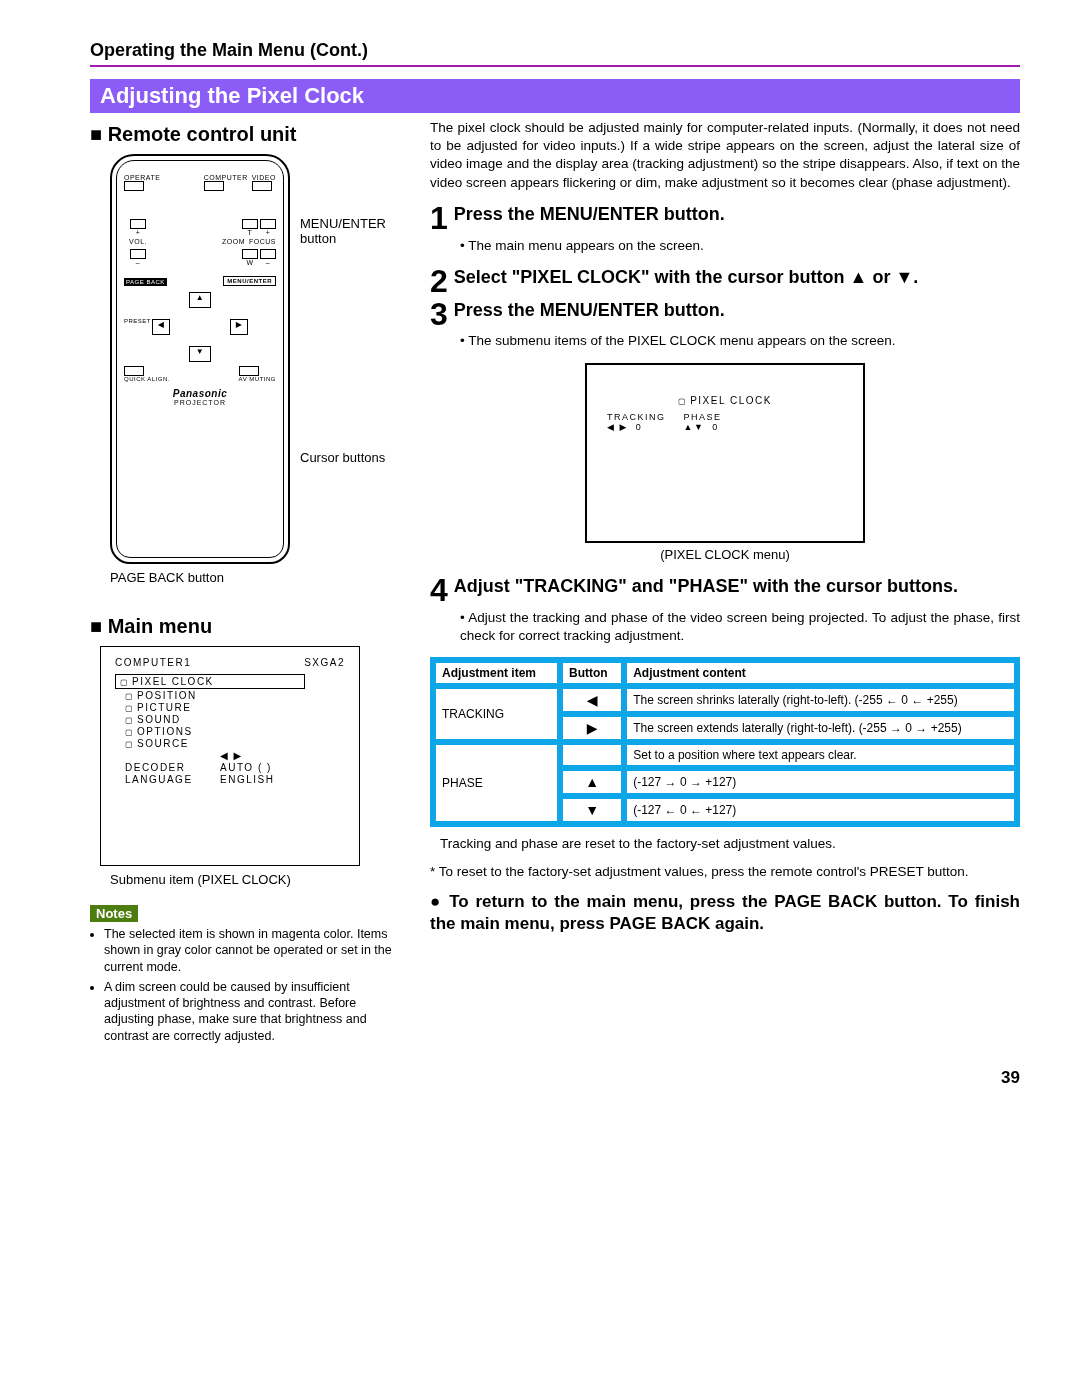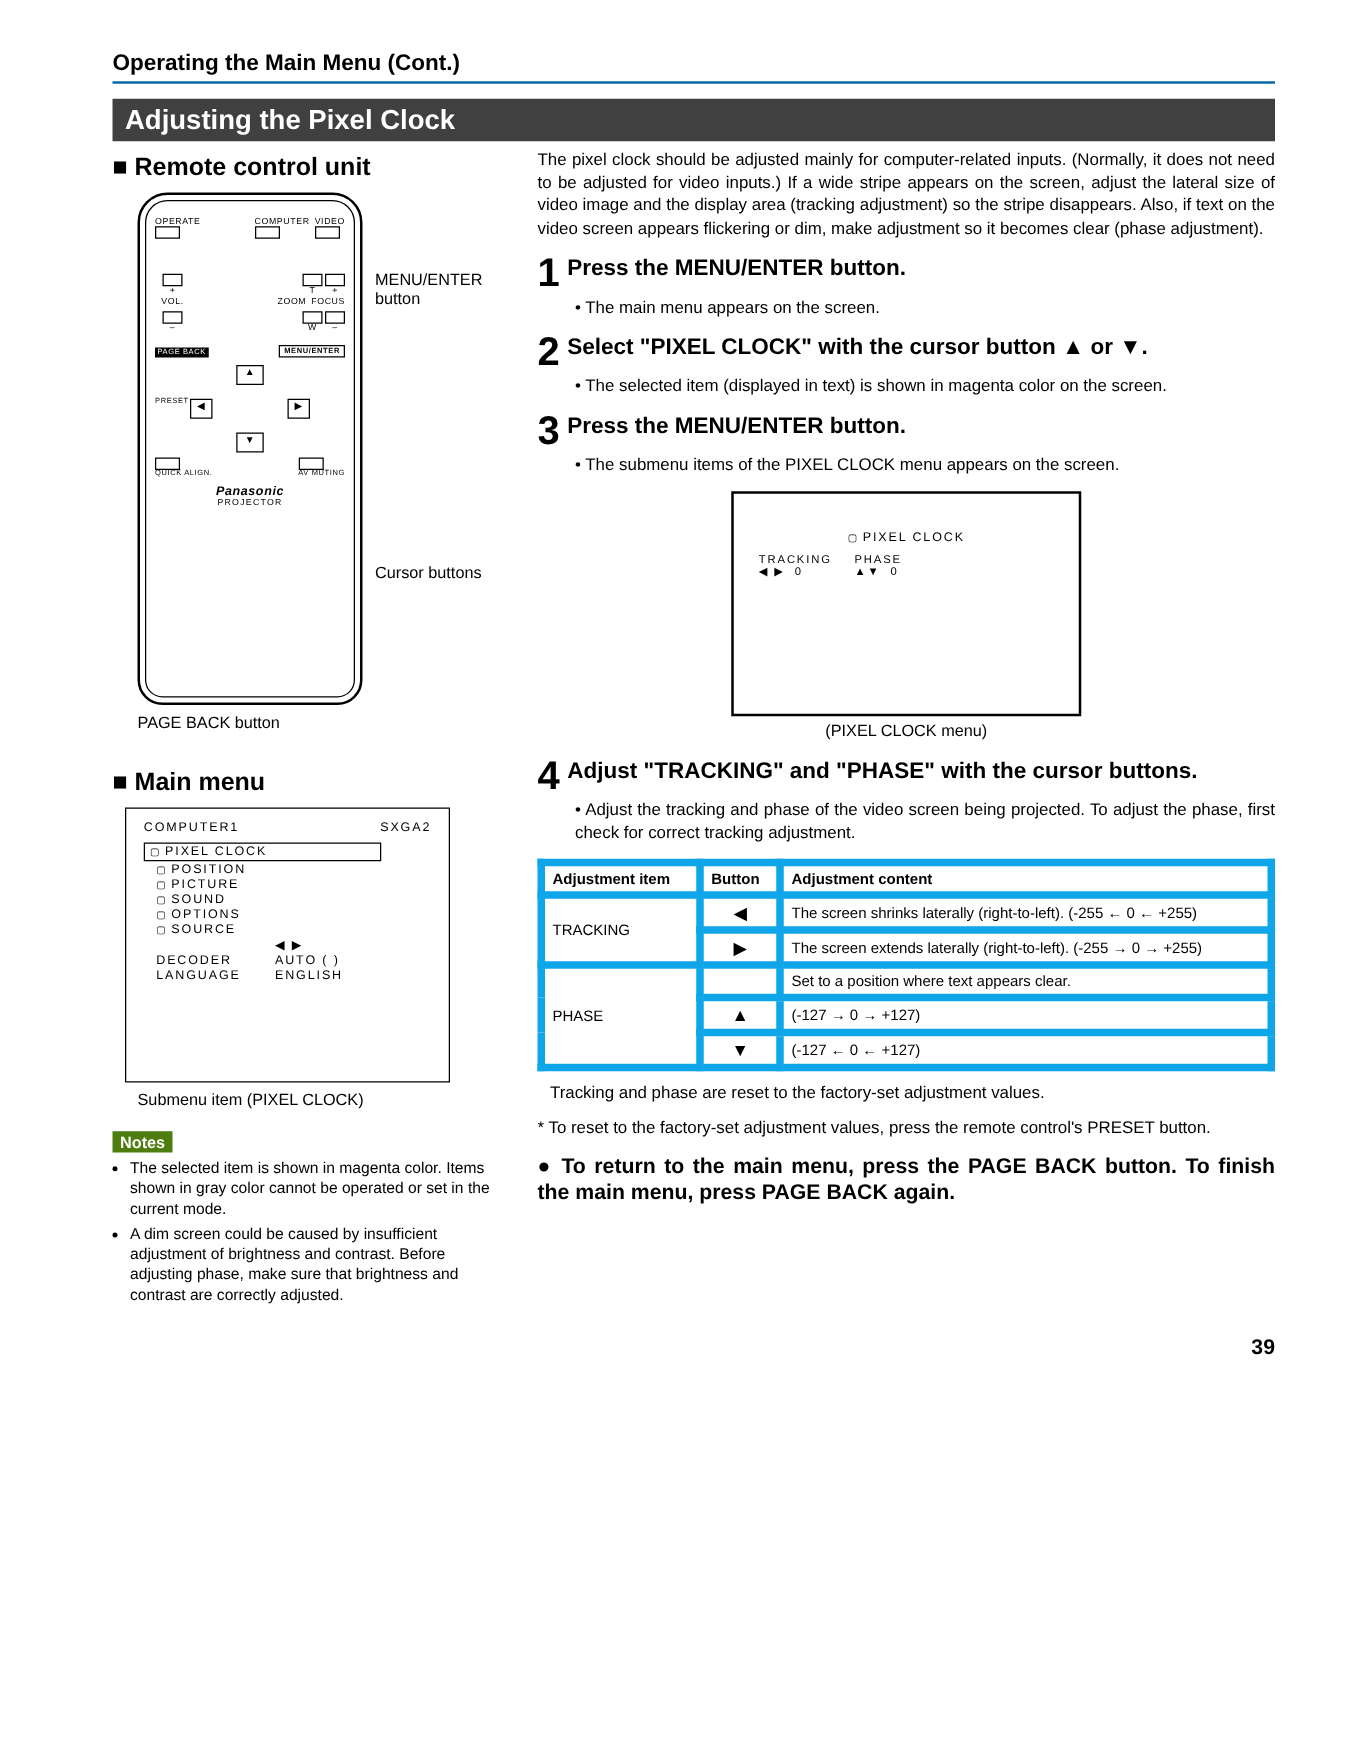--- a/index.html
+++ b/index.html
@@ -8,26 +8,26 @@
     background: #fff;
     width: 1080px;
     margin: 0 auto;
     padding: 40px 60px 20px 90px;
     box-sizing: border-box;
     font-size: 14px;
   }
   .top-hdr {
     font-weight: bold;
     font-size: 18px;
-    border-bottom: 2px solid #0369a1;
+    border-bottom: 2px solid #a21caf;
     padding-bottom: 4px;
     margin-bottom: 12px;
   }
   .black-bar {
-    background: #404040;
+    background: #8b5cf6;
     color: #fff;
     font-weight: bold;
     font-size: 22px;
     padding: 4px 10px;
     margin-bottom: 6px;
   }
   .cols {
     display: flex;
     gap: 30px;
   }
@@ -327,21 +327,20 @@
     <div class="step">
       <div class="num">1</div>
       <div class="ttl">Press the MENU/ENTER button.</div>
     </div>
     <div class="bul">The main menu appears on the screen.</div>
 
     <div class="step">
       <div class="num">2</div>
       <div class="ttl">Select "PIXEL CLOCK" with the cursor button ▲ or ▼.</div>
     </div>
-    <div class="bul">The selected item (displayed in text) is shown in magenta color on the screen.</div>
 
     <div class="step">
       <div class="num">3</div>
       <div class="ttl">Press the MENU/ENTER button.</div>
     </div>
     <div class="bul">The submenu items of the PIXEL CLOCK menu appears on the screen.</div>
 
     <div class="screen">
       <div style="text-align:center;"><span class="ico">▢</span><span>PIXEL CLOCK</span></div>
       <div class="srow">

